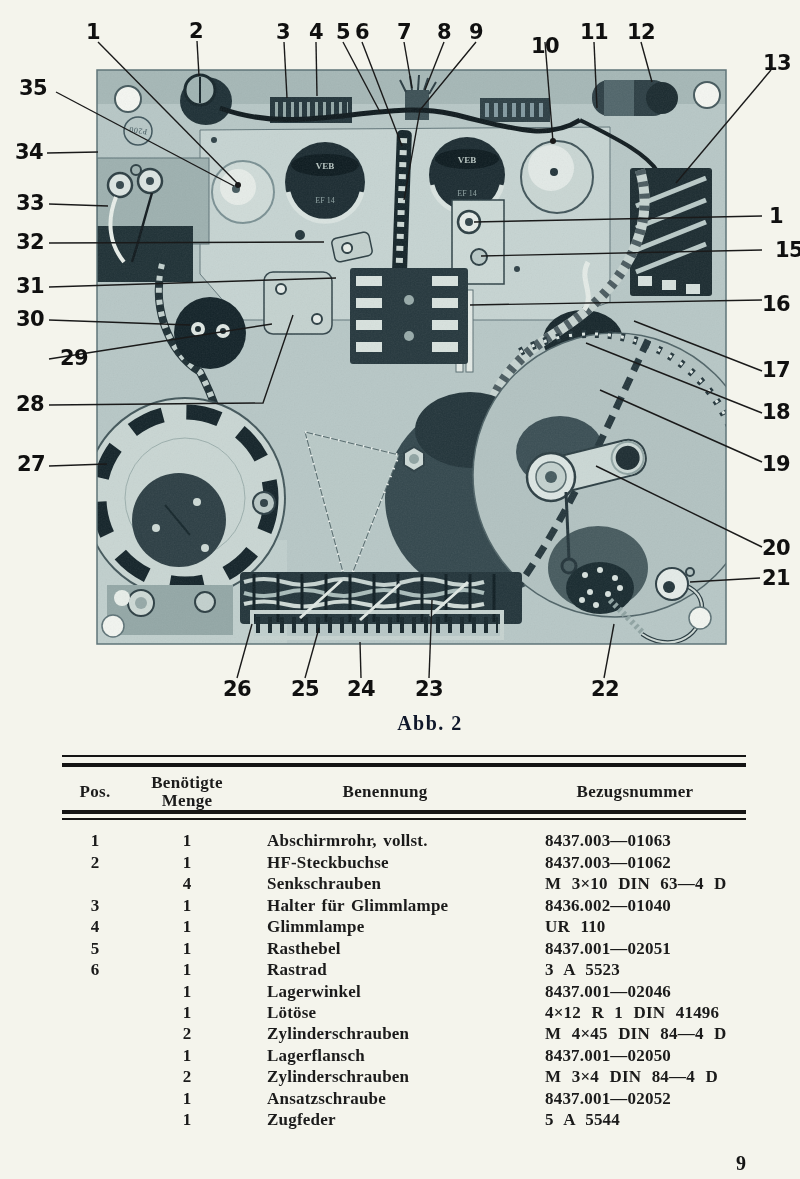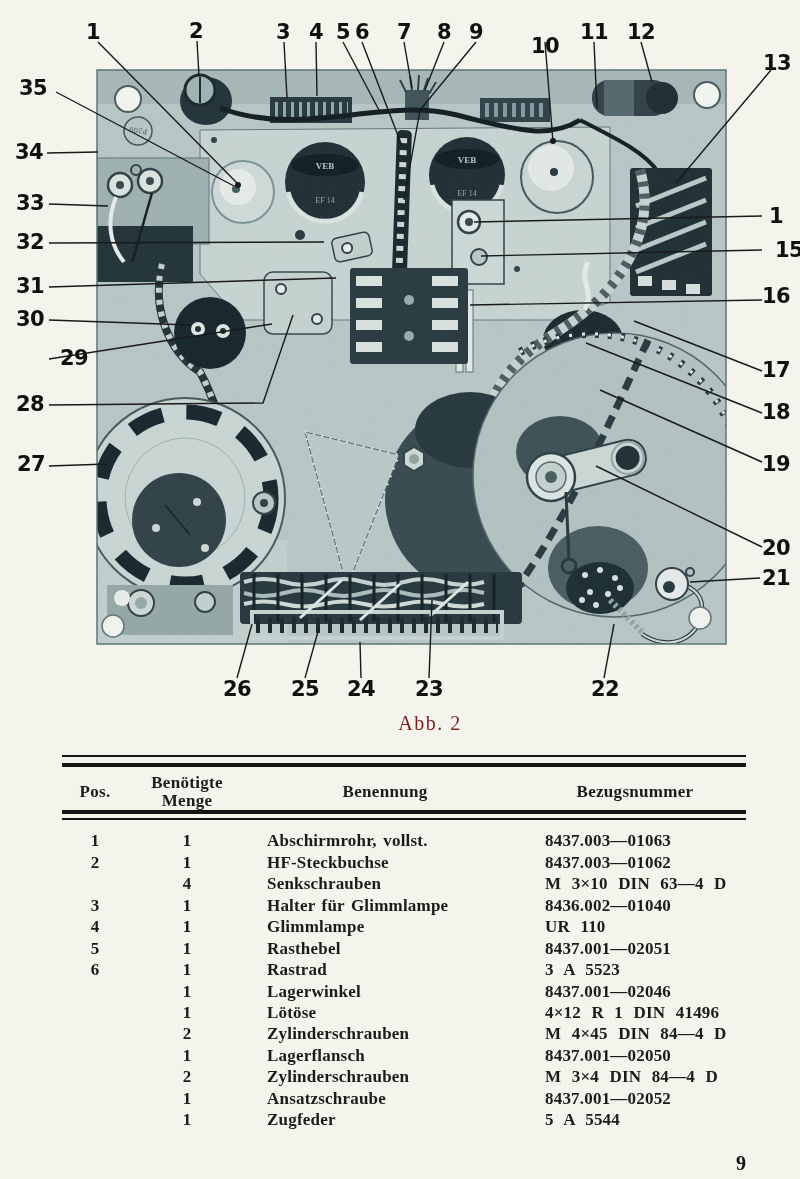--- a/index.html
+++ b/index.html
@@ -10,21 +10,21 @@
   }
   .figure-area{position:absolute;left:0;top:0;width:800px;height:745px;}
   #photo-svg{position:absolute;left:0;top:0;}
   .callout{
     position:absolute;transform:translate(-50%,-50%);
     font-family:"DejaVu Sans", sans-serif;font-weight:700;font-size:21px;
     color:#101010;letter-spacing:-0.5px;white-space:nowrap;
   }
   .figure-caption{
     position:absolute;top:712px;left:60px;width:740px;text-align:center;
-    font-size:20px;font-weight:400;letter-spacing:1.5px;color:#7f1d1d;
+    font-size:20px;font-weight:700;letter-spacing:1.5px;color:#0f172a;
   }
   .parts-table{position:absolute;left:62px;top:755px;width:684px;}
   .rule{background:#141414;width:100%;}
   .rule.thin{height:2px;}
   .rule.thick{height:3.5px;}
   .sp6{height:6px;} .sp4{height:4px;}
   .thead{
     display:grid;grid-template-columns:66px 118px 278px 1fr;
     align-items:center;padding:7px 0 0 0;
     font-size:17px;font-weight:700;letter-spacing:0.3px;
@@ -359,21 +359,21 @@
       <div class="callout" style="left: 362px; top: 32px;">6</div>
       <div class="callout" style="left: 404px; top: 32px;">7</div>
       <div class="callout" style="left: 444px; top: 32px;">8</div>
       <div class="callout" style="left: 476px; top: 32px;">9</div>
       <div class="callout" style="left: 545px; top: 32px; margin-top: 14px;">10</div>
       <div class="callout" style="left: 594px; top: 32px;">11</div>
       <div class="callout" style="left: 641px; top: 32px;">12</div>
       <div class="callout" style="left: 777px; top: 63px;">13</div>
       <div class="callout" style="left: 776px; top: 216px;">1</div>
       <div class="callout" style="left: 776px; top: 250px; margin-left: 13px;">15</div>
-      <div class="callout" style="left: 776px; top: 296px; text-align: center;">16</div>
+      <div class="callout" style="left: 776px; top: 304px; text-align: center;">16</div>
       <div class="callout" style="left: 776px; top: 370px;">17</div>
       <div class="callout" style="left: 776px; top: 412px;">18</div>
       <div class="callout" style="left: 776px; top: 464px;">19</div>
       <div class="callout" style="left: 776px; top: 548px;">20</div>
       <div class="callout" style="left: 776px; top: 578px;">21</div>
       <div class="callout" style="left: 605px; top: 689px;">22</div>
       <div class="callout" style="left: 429px; top: 689px;">23</div>
       <div class="callout" style="left: 361px; top: 689px;">24</div>
       <div class="callout" style="left: 305px; top: 689px;">25</div>
       <div class="callout" style="left: 237px; top: 689px;">26</div>

